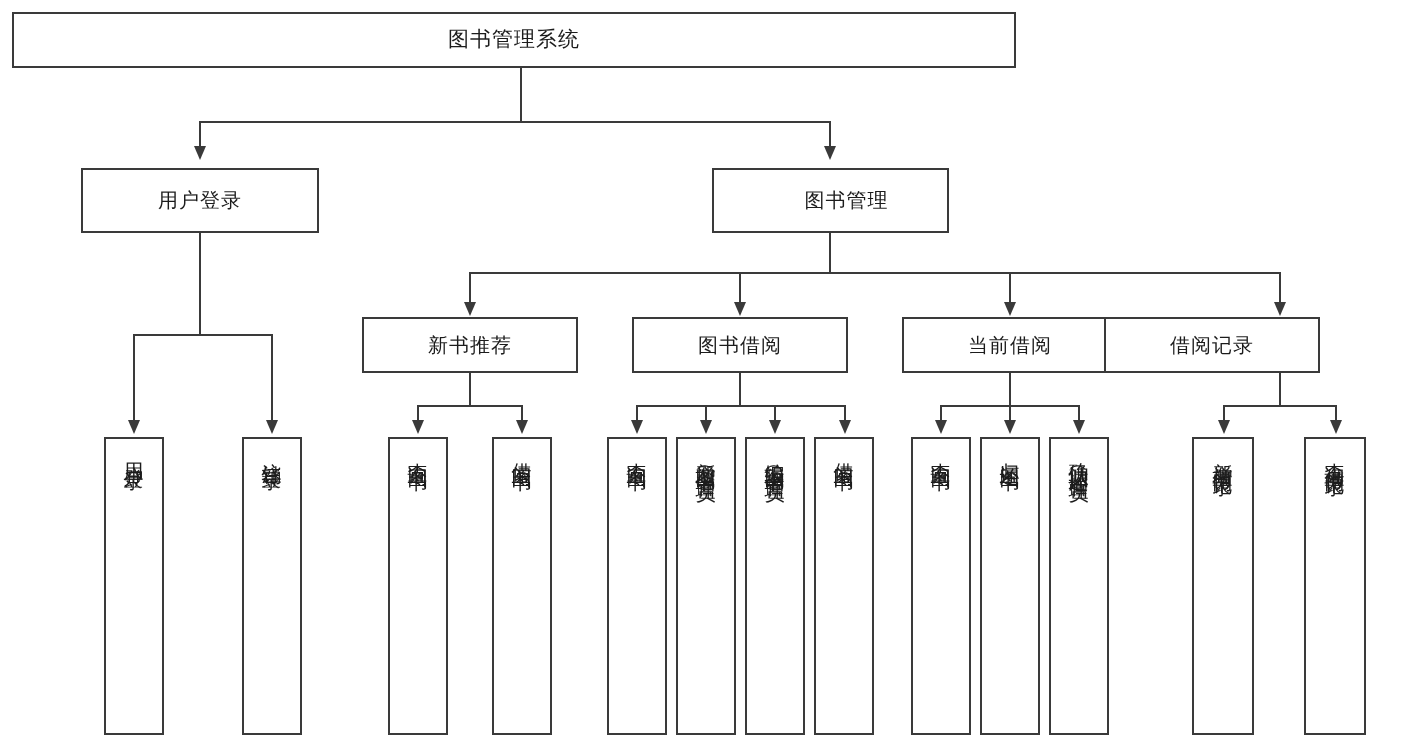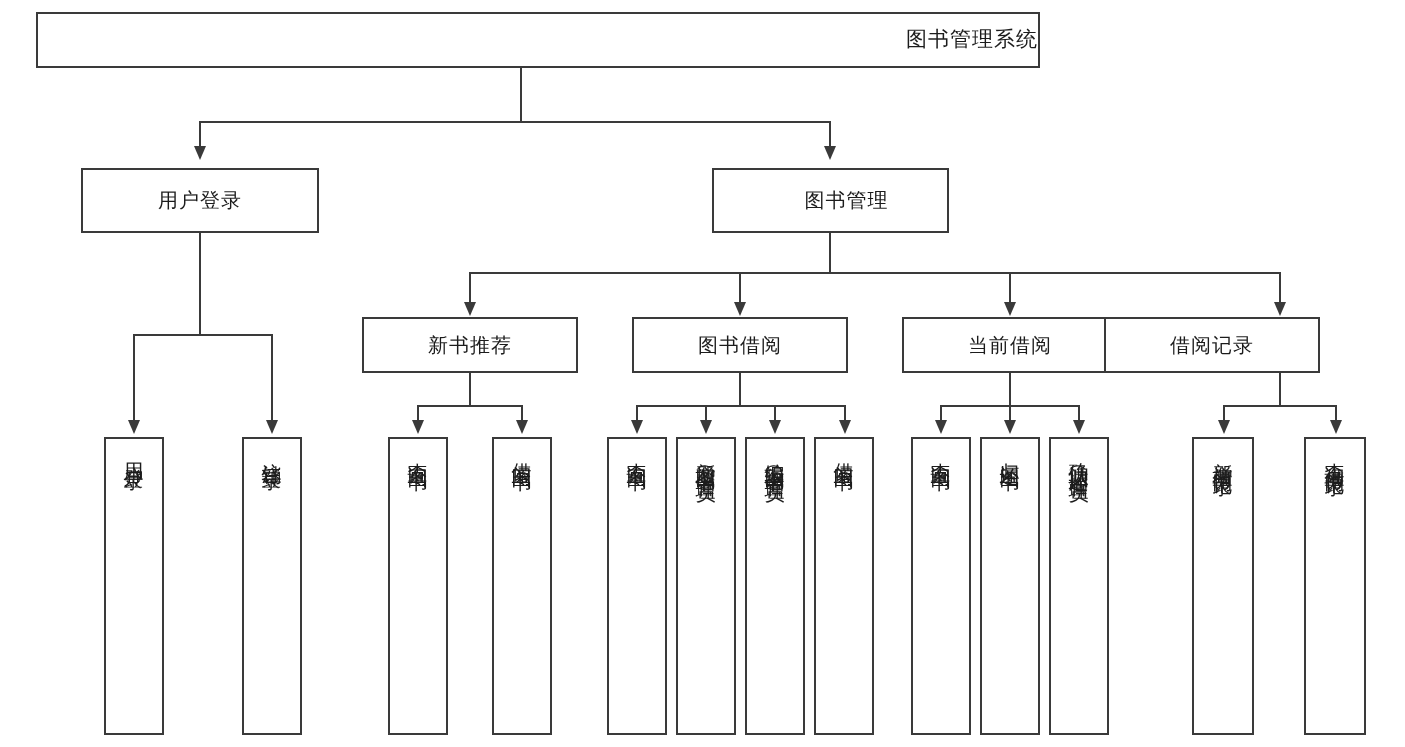--- a/index.html
+++ b/index.html
@@ -76,21 +76,21 @@
     letter-spacing:0.5px;
     user-select:none;
     white-space:nowrap;
   }
 </style>
 </head>
 <body>
 
 <div id="canvas">
 
-  <div class="node root" style="left:36px;top:12px;width:1004px;height:56px;justify-content:flex-end;">
+  <div class="node root" style="left:12px;top:12px;width:1004px;height:56px;">
     <span class="label">图书管理系统</span>
   </div>
 
   <div class="vline" style="left:520px;top:68px;width:2px;height:54px;"></div>
 
   <div class="hline" style="left:199px;top:121px;width:632px;height:2px;"></div>
 
   <div class="vline" style="left:199px;top:121px;width:2px;height:27px;"></div>
   <div class="arrow" style="left:194px;top:146px;"></div>
   <div class="vline" style="left:829px;top:121px;width:2px;height:27px;"></div>

